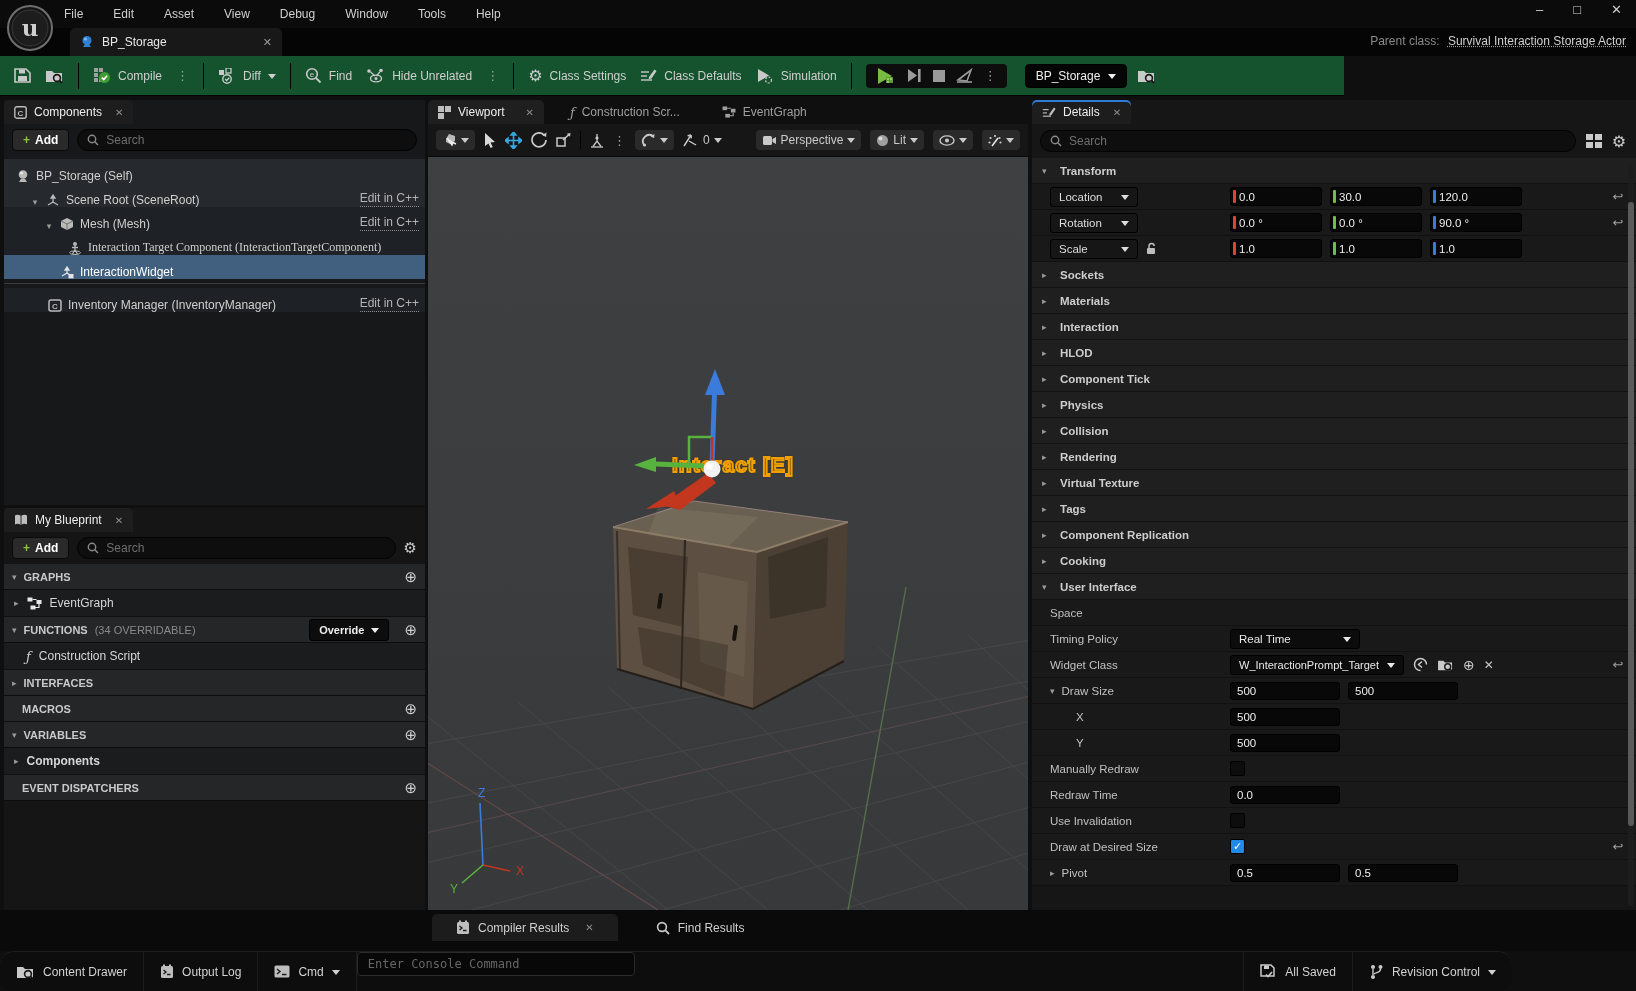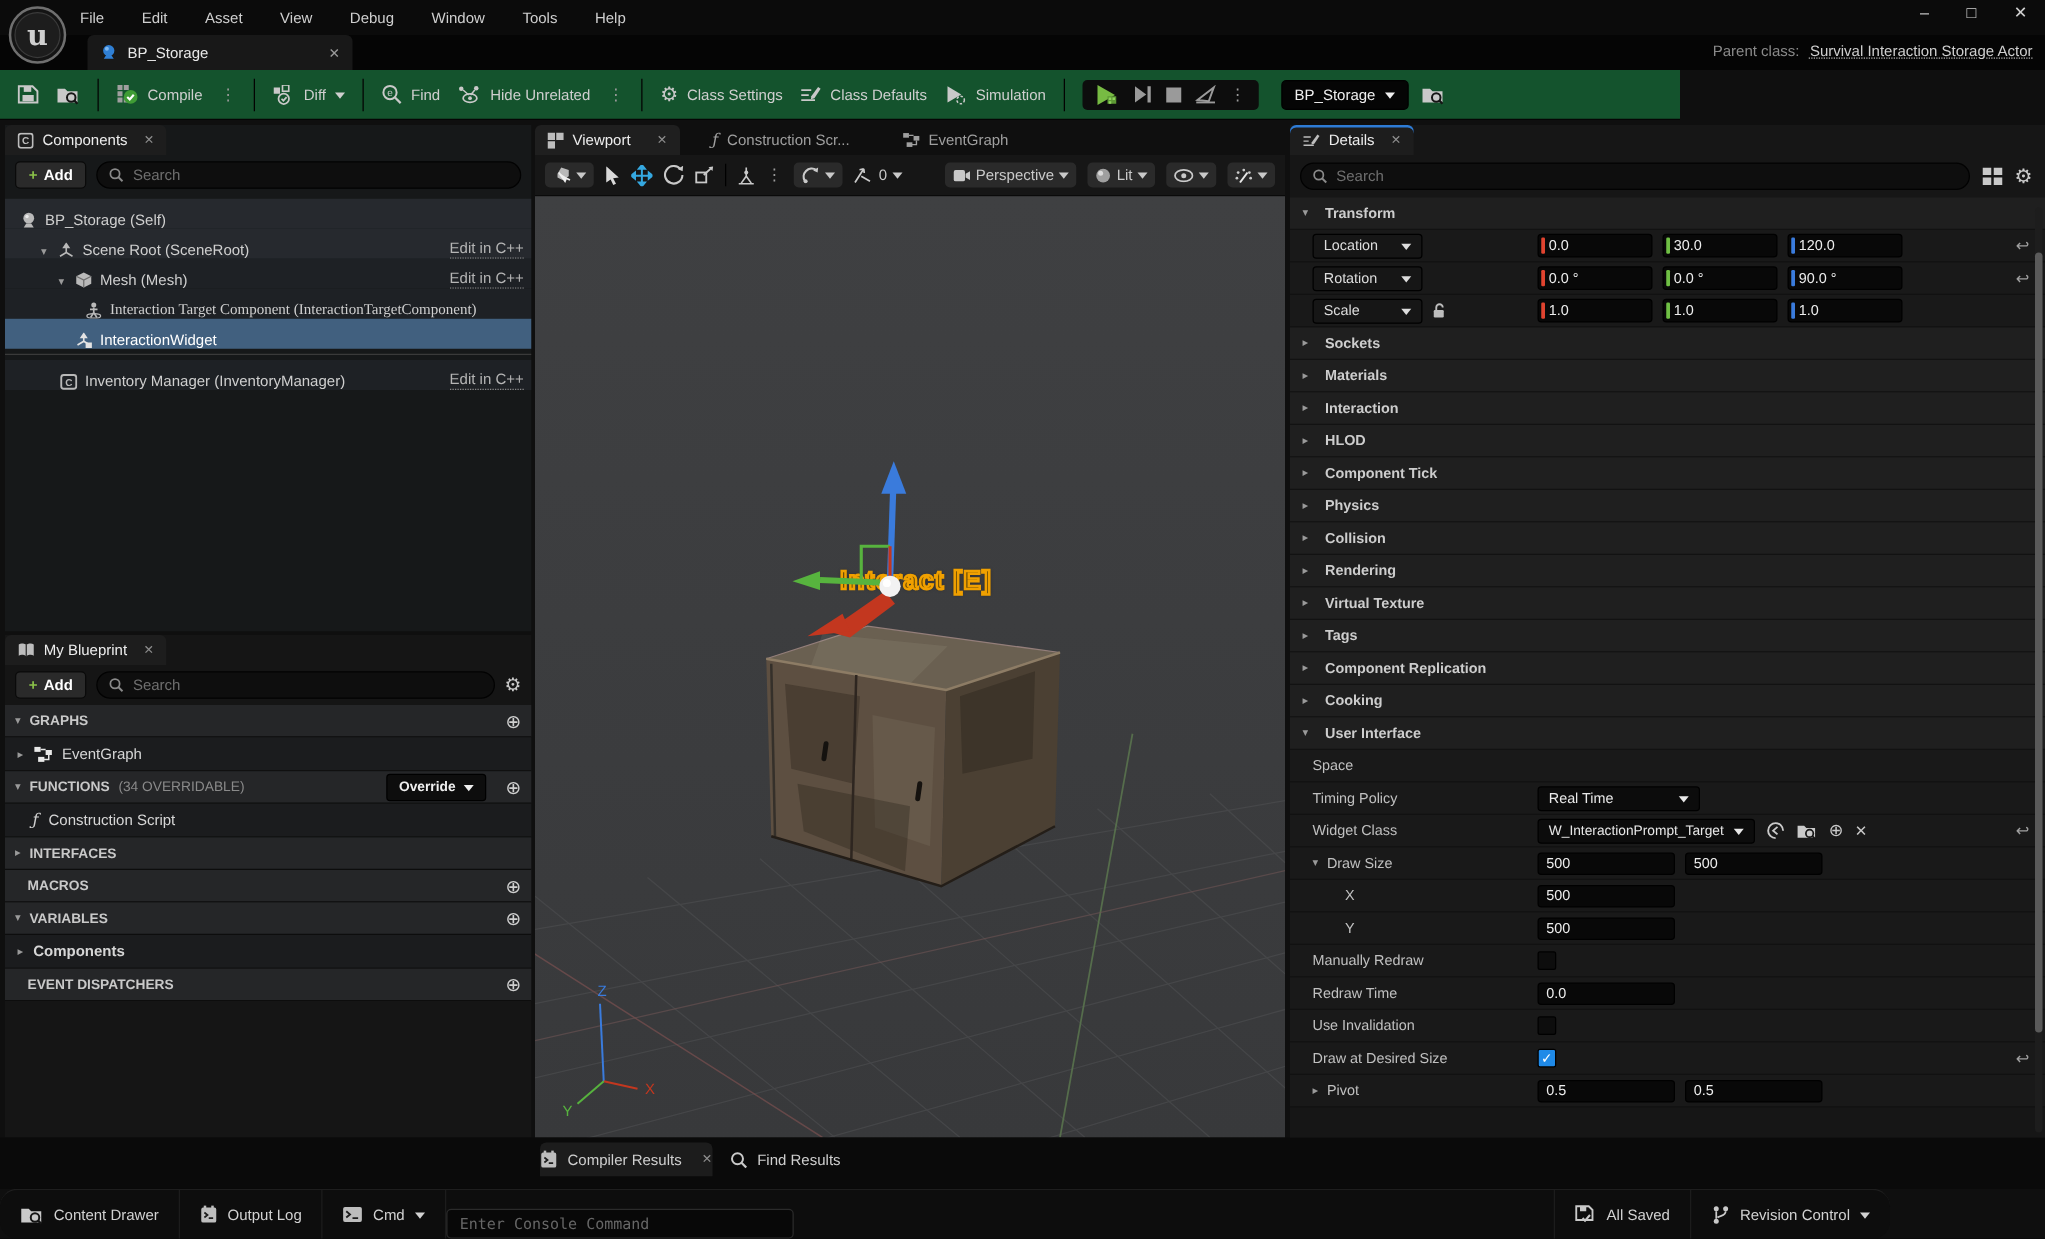--- a/index.html
+++ b/index.html
@@ -68,21 +68,21 @@
   .vtool.btn { background:#2a2a2a; border-radius:4px; padding:3px 6px; }
   .vdivider { width:1px; height:18px; background:#000; }
   .vright { margin-left:auto; display:flex; align-items:center; gap:9px; }
   .viewport { position:relative; width:600px; height:753px; background:linear-gradient(180deg,#3f4042 0%,#3b3c3e 60%,#38393b 100%); overflow:hidden; }
   .interact-label { position:absolute; left:244px; top:296px; font-size:21px; font-weight:bold; letter-spacing:1px;
                     color:#6b4c07; -webkit-text-stroke:2px #f0a000; text-shadow:0 0 3px rgba(0,0,0,.6); }
   .gizmosvg, .cratesvg, .gridsvg, .axissvg { position:absolute; left:0; top:0; }
 
   .bottomstrip { position:absolute; left:0; top:910px; width:1636px; height:41px; background:#0a0a0a; }
   .btabs { position:absolute; left:432px; top:4px; display:flex; align-items:center; gap:4px; }
-  .btab { display:flex; align-items:center; gap:8px; padding:6px 0; color:#cfcfcf; }
+  .btab { display:flex; align-items:center; gap:8px; padding:6px 24px; color:#cfcfcf; }
   .btab.active { background:#1c1c1c; border-radius:5px 5px 0 0; }
 
   
   .details { position:absolute; left:1032px; top:100px; width:604px; height:810px; background:#161616; }
   .dsearchrow { display:flex; align-items:center; gap:10px; padding:6px 10px 6px 8px; }
   .dbody { position:relative; }
   .dsection { height:26px; display:flex; align-items:center; gap:8px; background:#1f1f1f; border-bottom:1px solid #121212; padding:0 10px; color:#cdcdcd; font-weight:bold; font-size:11.5px; }
   .dsection .caret { color:#9a9a9a; font-size:9px; width:10px; }
   .prow { min-height:26px; display:flex; align-items:center; background:#191919; border-bottom:1px solid #111; padding:0 8px 0 18px; }
   .plabel { width:180px; color:#c0c0c0; font-size:11.5px; display:flex; align-items:center; gap:7px; }
@@ -95,21 +95,21 @@
   .axiswrap input { border:none; background:transparent; width:82px; height:17px; color:#ededed; font-size:11.5px; outline:none; font-family:inherit; }
   .ddbtn { display:flex; align-items:center; gap:8px; background:#0c0c0c; border:1px solid #000; border-radius:3px; padding:2px 8px; color:#e8e8e8; font-size:11.5px; }
   .labelbtn { display:flex; align-items:center; gap:8px; background:#161616; border:1px solid #000; border-radius:3px; padding:2px 8px; color:#ddd; font-size:11.5px; width:88px; justify-content:space-between; }
   .cbox { width:15px; height:15px; background:#0d0d0d; border:1px solid #000; border-radius:2px; display:flex; align-items:center; justify-content:center; color:transparent; font-size:11px; }
   .cbox.checked { background:#1f8ae8; color:#fff; }
   .dscroll { position:absolute; right:2px; top:66px; width:6px; height:740px; background:#1d1d1d; border-radius:3px; }
   .dscroll .thumb { position:absolute; left:0; top:36px; width:6px; height:624px; background:#5a5a5a; border-radius:3px; }
   .iconrow { display:flex; align-items:center; gap:9px; color:#c9c9c9; }
 
   
-  .statusbar { position:absolute; left:0; top:951px; width:1512px; height:40px; background:#0d0d0d; border-top:1px solid #1e1e1e; display:flex; align-items:flex-end;border-radius:14px; }
+  .statusbar { position:absolute; left:0; top:951px; width:1512px; height:40px; background:#0d0d0d; border-top:1px solid #1e1e1e; display:flex; align-items:flex-start;border-radius:14px; }
   .sbtn { display:flex; align-items:center; gap:8px; color:#d2d2d2; padding:0 16px; height:100%; border-right:1px solid #1c1c1c; }
   .console { display:flex; align-items:center; margin-left:0; }
   .console input { width:278px; height:24px; background:#080808; border:1px solid #2b2b2b; border-radius:4px; color:#bbb; padding:0 10px; font-family:"DejaVu Sans Mono",monospace; font-size:12px; outline:none; }
   .console input::placeholder { color:#666; }
   .sright { margin-left:auto; display:flex; height:100%; }
   .sbtn.left-border { border-left:1px solid #1c1c1c; border-right:none; }
 
   .icon { display:inline-flex; align-items:center; justify-content:center; }
   svg { display:block; }
 </style>

